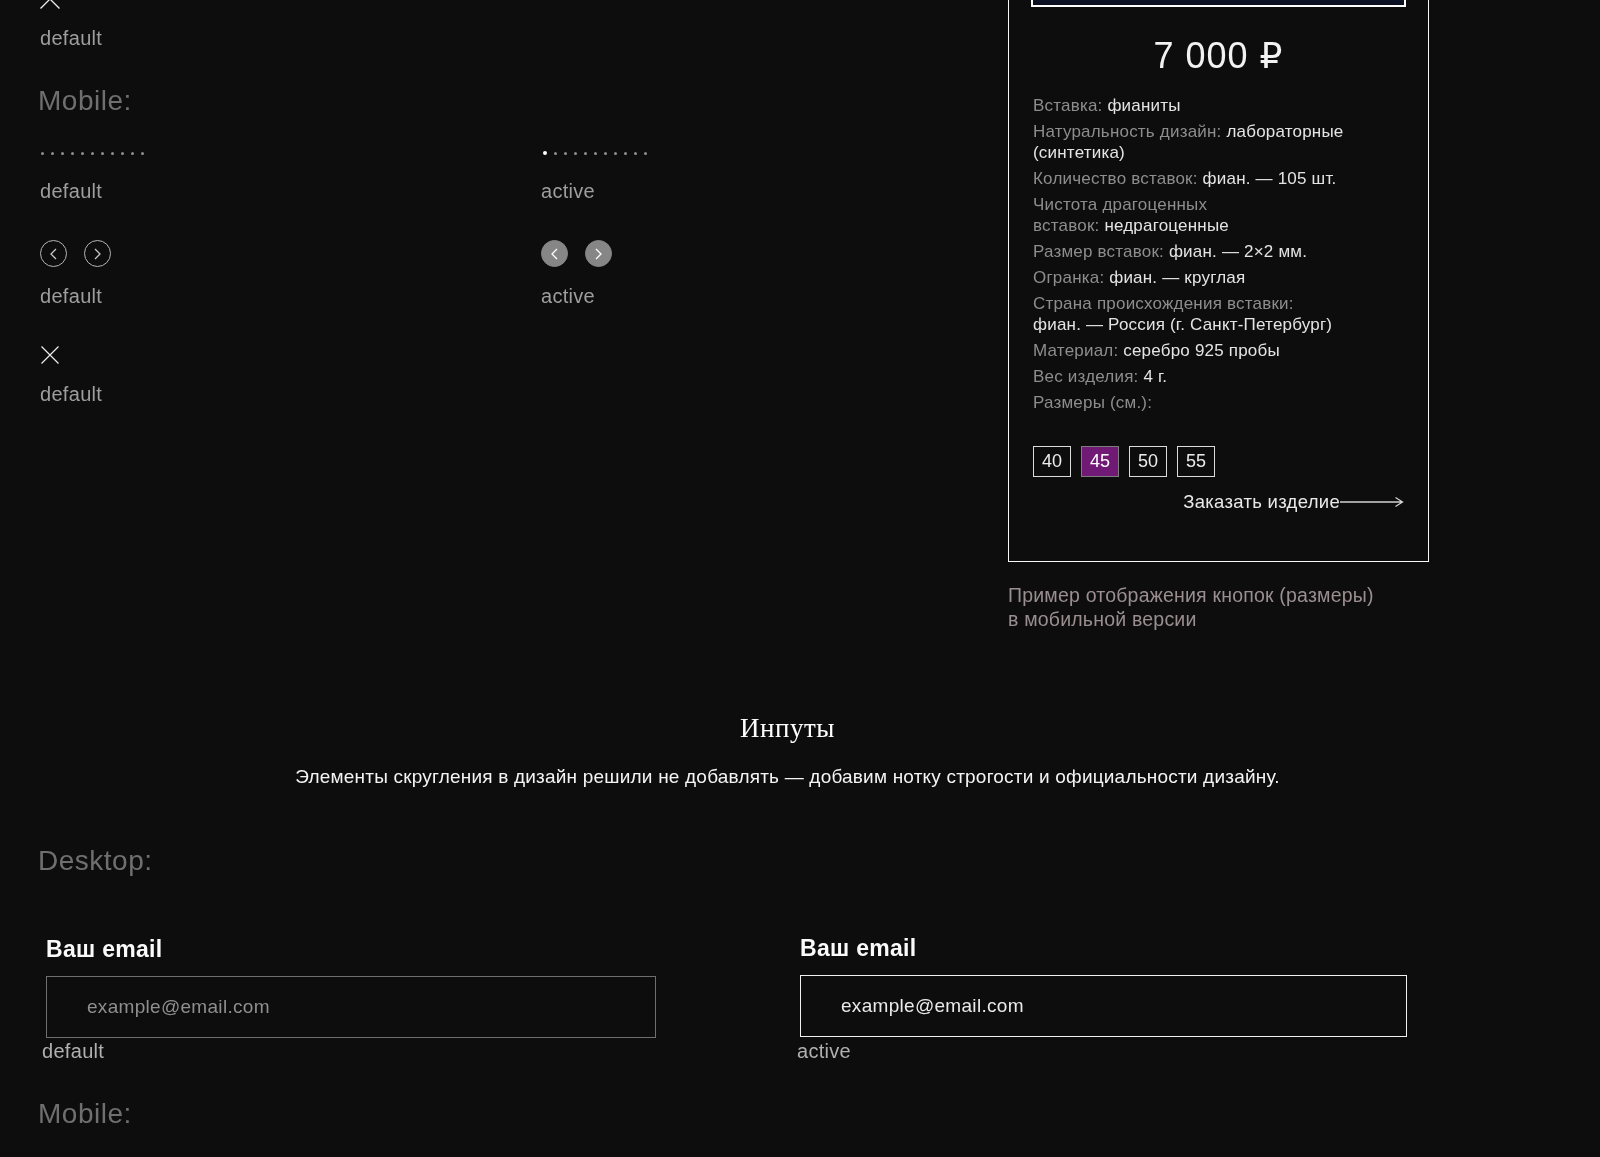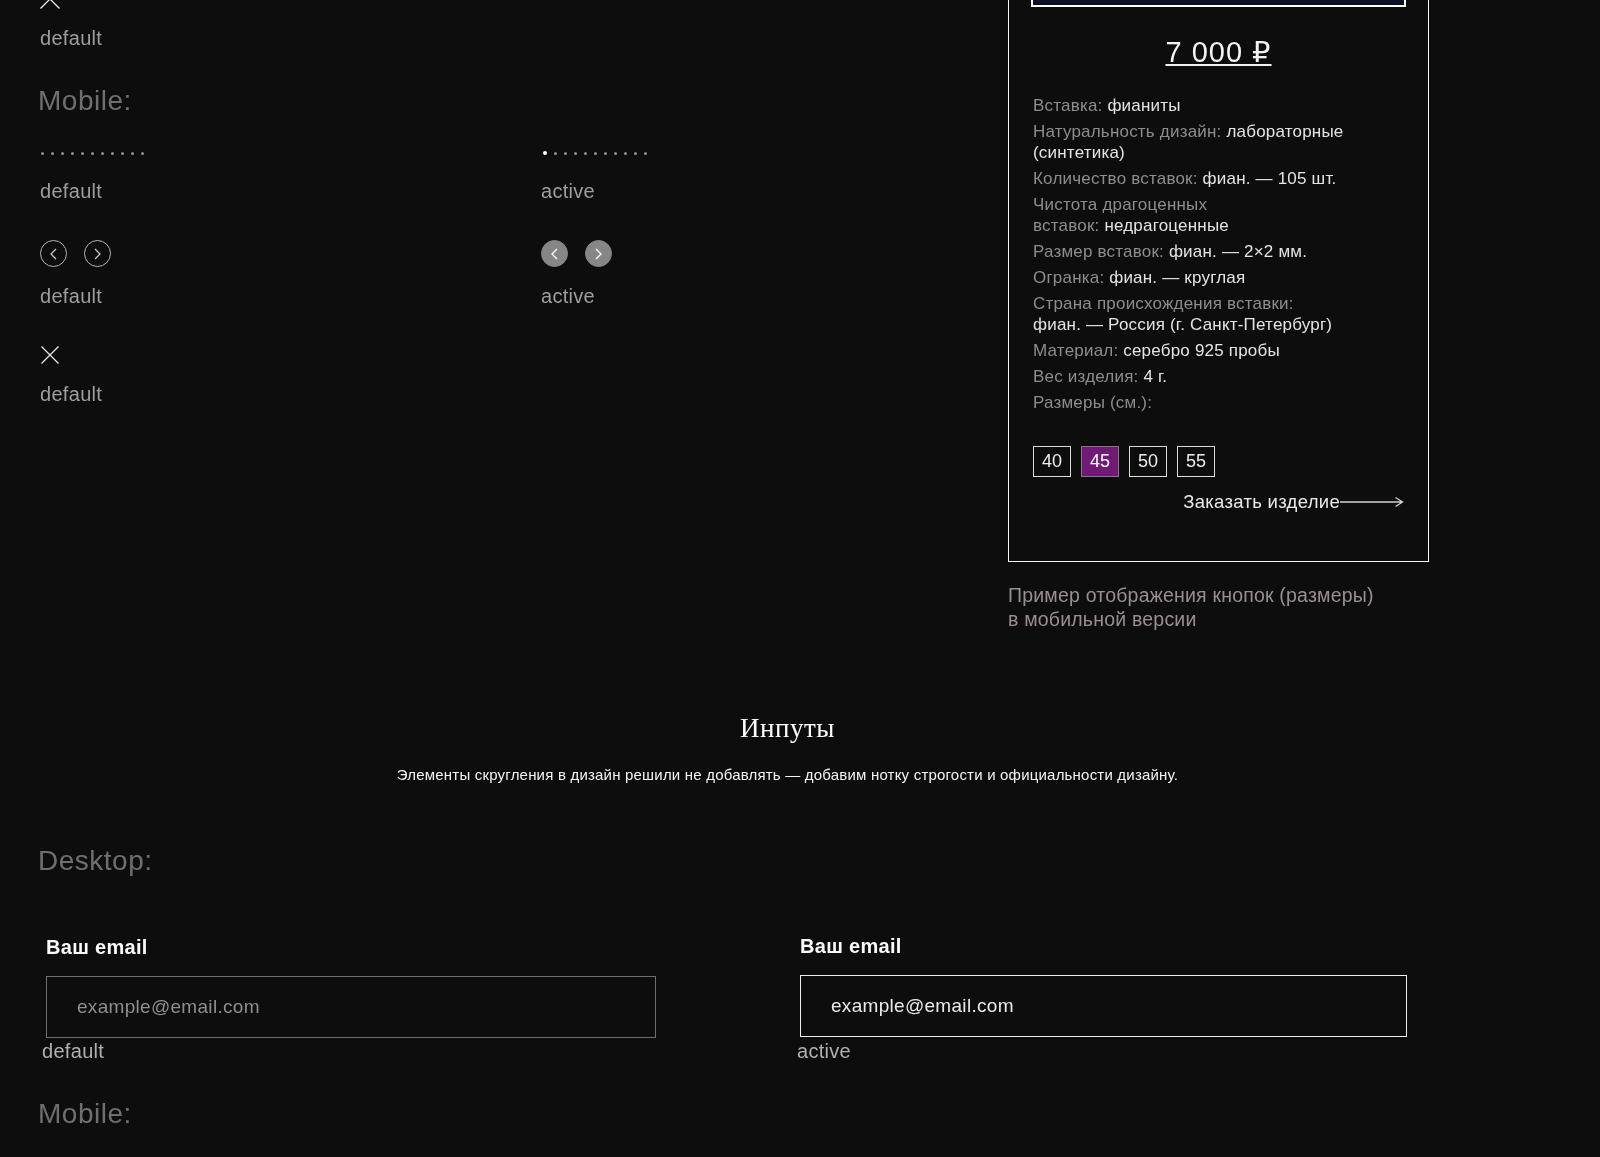--- a/index.html
+++ b/index.html
@@ -30,21 +30,21 @@
   .card{
     box-sizing:border-box;border:1px solid #f8f8f8;background:transparent;
   }
   .card-strip{
     position:absolute;left:22px;right:22px;top:4px;height:44px;box-sizing:border-box;
     border:2px solid #ffffff;
     background:linear-gradient(180deg,#2a3154 0%,#161d38 55%,#0a0e1f 100%);
   }
   .card-price{
     position:absolute;top:76px;left:0;right:0;text-align:center;
-    font-size:29px;color:#f2f2f2;letter-spacing:1px;text-decoration:underline;
+    font-size:36px;color:#f2f2f2;letter-spacing:1px;
   }
   .card-details{position:absolute;top:136px;left:24px;right:24px;}
   .detail-row{font-size:17px;line-height:21px;margin-bottom:5px;letter-spacing:.2px;}
   .detail-label{color:#8d8d8d;white-space:pre-line;}
   .detail-value{color:#e4e4e4;white-space:pre-line;}
   .sizes-row{position:absolute;top:487px;left:24px;display:flex;gap:10px;}
   .size-btn{
     width:38px;height:31px;box-sizing:border-box;background:transparent;
     border:1px solid #dcdcdc;color:#ececec;font-size:18px;cursor:pointer;
     display:flex;align-items:center;justify-content:center;padding:0;
@@ -57,26 +57,26 @@
   }
   .order-label{font-size:18.5px;color:#e9e9e9;letter-spacing:.3px;}
 
   .card-caption{
     font-size:19.5px;line-height:24px;color:#9a8e91;white-space:pre-line;letter-spacing:.2px;
   }
 
   
   .center-wrap{left:0;width:1575px;text-align:center;}
   .inputs-title{font-size:27px;color:#fdfdfd;letter-spacing:.5px;font-family:Liberation Serif, serif;}
-  .inputs-desc{font-size:15px;color:#f4f4f4;letter-spacing:.2px;}
-
-  .field-label{font-size:20px;font-weight:bold;color:#fafafa;letter-spacing:.3px;}
+  .inputs-desc{font-size:19px;color:#f4f4f4;letter-spacing:.2px;}
+
+  .field-label{font-size:23px;font-weight:bold;color:#fafafa;letter-spacing:.3px;}
   .email-input{
     box-sizing:border-box;height:62px;background:transparent;outline:none;
-    padding:0 10px 0 30px;font-size:19px;color:#eaeaea;letter-spacing:.3px;
+    padding:0 10px 0 40px;font-size:19px;color:#eaeaea;letter-spacing:.3px;
     font-family:inherit;
   }
   .email-input--default{border:1px solid #6e6e6e;}
   .email-input--default::placeholder{color:#8f8f8f;opacity:1;}
   .email-input--active{border:1px solid #f0f0f0;}
   .email-input--active::placeholder{color:#eaeaea;opacity:1;}
   .input-state{font-size:20px;color:#b0b0b0;letter-spacing:.3px;}
 </style>
 </head>
 <body>

